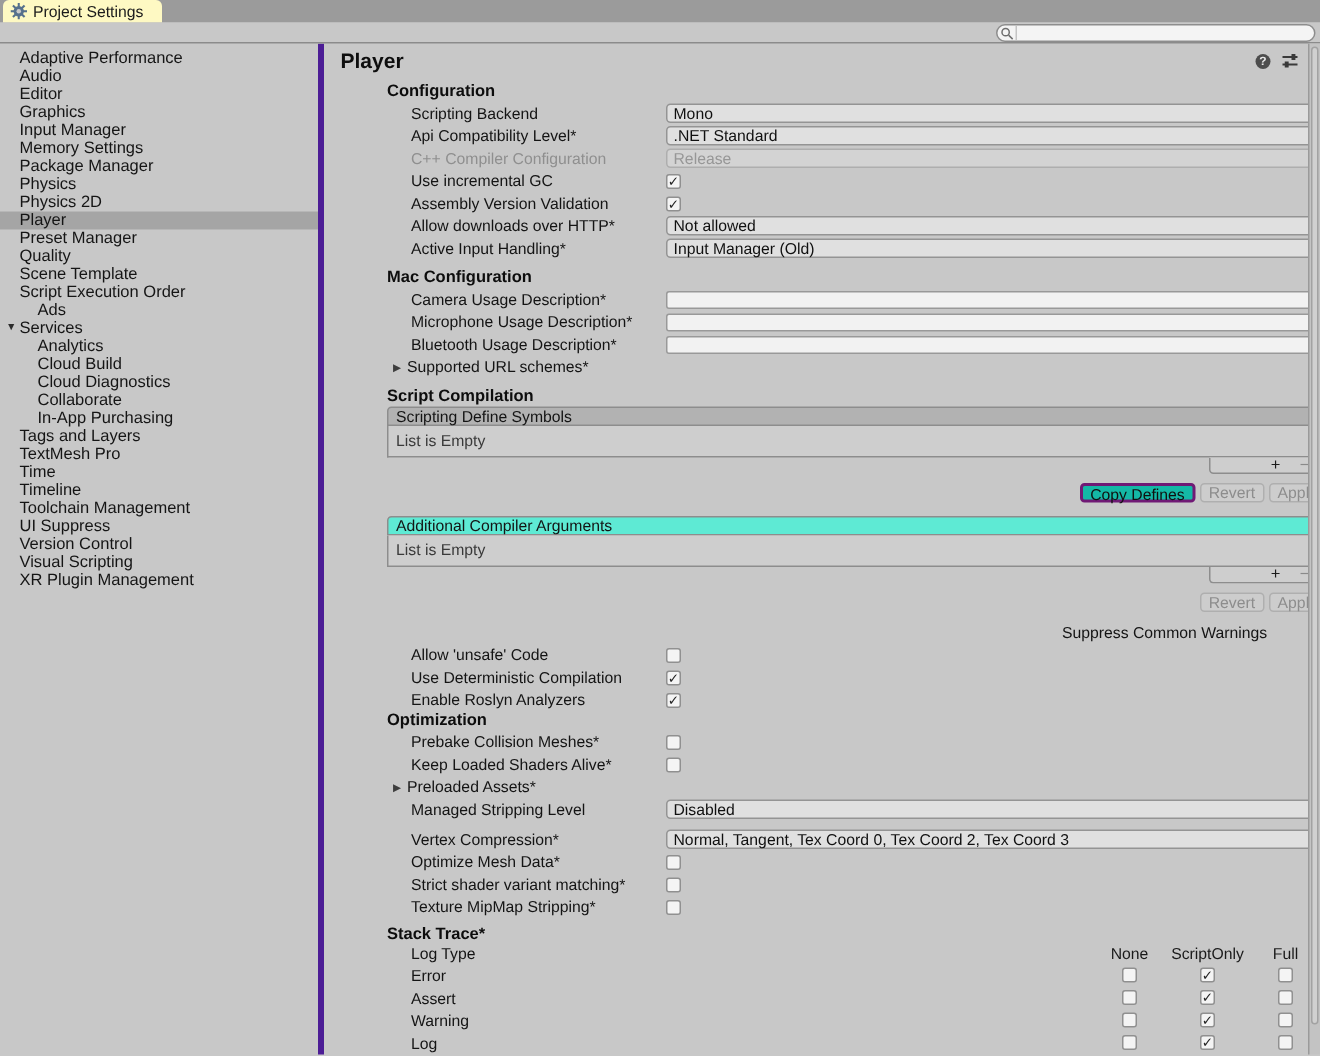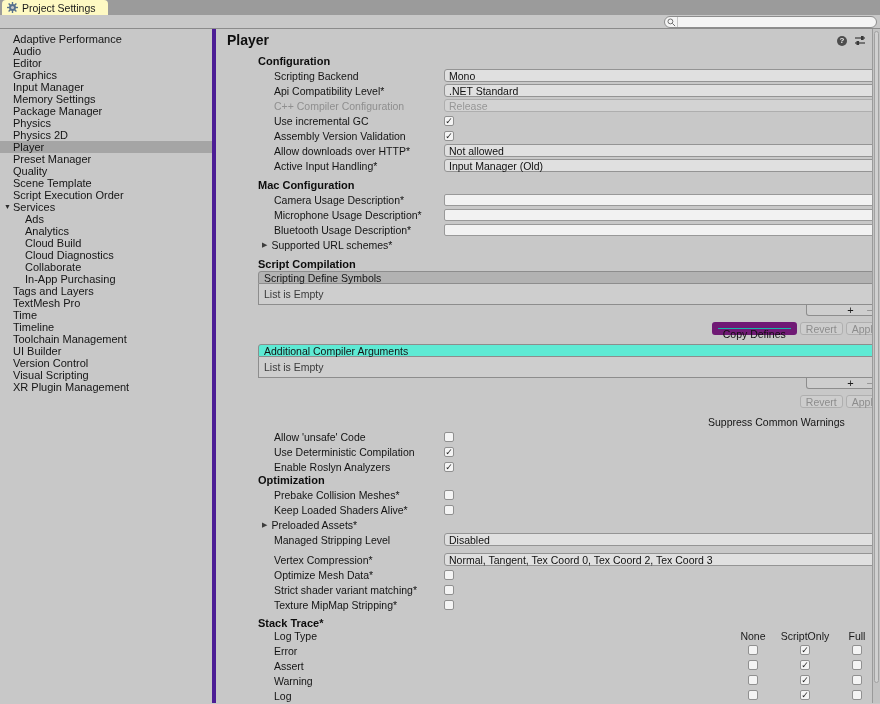--- a/index.html
+++ b/index.html
@@ -68,21 +68,21 @@
   .fold .tri { font-size:7px; color:#3d3d3d; }
 
   .lb { margin-left:26px; width:626px; }
   .lb-h { height:13px; line-height:11px; background:#b2b2b2; border:1px solid #8d8d8d; border-radius:3px 3px 0 0; padding:1px 12px 0 5px; font-size:10.5px; color:#141414; }
   .lb-b { height:21px; background:#cecece; border:1px solid #8d8d8d; border-top:none; padding:4px 0 0 5px; font-size:10.5px; color:#3a3a3a; }
   .lb-f { height:11px; width:78px; margin-left:548px; background:#cecece; border:1px solid #8d8d8d; border-top:none;
           border-radius:0 0 3px 3px; display:flex; align-items:center; justify-content:flex-end; gap:13px; padding-right:10px; font-size:11px; line-height:9px; }
   .lb-f .plus { color:#1c1c1c; } .lb-f .minus { color:#8a8a8a; }
   .lb-btns { display:flex; justify-content:flex-end; gap:3px; margin:6px 0 0 26px; width:626px; }
   .btn { height:13px; line-height:11px; padding:1px 5px 0 5px; font-size:10.5px; border-radius:3px; white-space:nowrap; }
-  .btn.en { background:#14b8a6; border:6px solid #701a75; color:#101010; }
+  .btn.en { background:#14b8a6; border:2px solid #701a75; color:#101010; }
   .btn.dis { background:#cdcdcd; border:1px solid #afafaf; color:#8d8d8d; }
 
   .st-row { height:15px; display:flex; align-items:flex-start; }
   .st-lbl { flex:1; padding-left:42px; font-size:10.5px; color:#141414; }
   .st-col { width:52px; text-align:center; font-size:10.5px; color:#1a1a1a; display:flex; justify-content:center; }
   .st-sp { width:5px; }
 </style>
 </head>
 <body>
 
@@ -127,33 +127,33 @@
       <div class="snav-item ind0">Input Manager</div>
       <div class="snav-item ind0">Memory Settings</div>
       <div class="snav-item ind0">Package Manager</div>
       <div class="snav-item ind0">Physics</div>
       <div class="snav-item ind0">Physics 2D</div>
       <div class="snav-item ind0 selected" style="background: rgb(165, 165, 165);">Player</div>
       <div class="snav-item ind0">Preset Manager</div>
       <div class="snav-item ind0">Quality</div>
       <div class="snav-item ind0">Scene Template</div>
       <div class="snav-item ind0">Script Execution Order</div>
+      <div class="snav-item ind1">Ads</div>
       <div class="snav-item ind0"><span class="expander">▼</span>Services</div>
-      <div class="snav-item ind1">Ads</div>
       <div class="snav-item ind1">Analytics</div>
       <div class="snav-item ind1">Cloud Build</div>
       <div class="snav-item ind1">Cloud Diagnostics</div>
       <div class="snav-item ind1">Collaborate</div>
       <div class="snav-item ind1">In-App Purchasing</div>
       <div class="snav-item ind0">Tags and Layers</div>
       <div class="snav-item ind0">TextMesh Pro</div>
       <div class="snav-item ind0">Time</div>
       <div class="snav-item ind0">Timeline</div>
       <div class="snav-item ind0">Toolchain Management</div>
-      <div class="snav-item ind0">UI Builder</div>
+      <div class="snav-item ind0">UI Suppress</div>
       <div class="snav-item ind0">Version Control</div>
       <div class="snav-item ind0">Visual Scripting</div>
       <div class="snav-item ind0">XR Plugin Management</div>
     </div>
 
   <div class="mainwrap">
     <div class="mainhead">
       <div class="ptitle">Player</div>
       <div class="headicons">
         <div class="helpdot">?</div>

